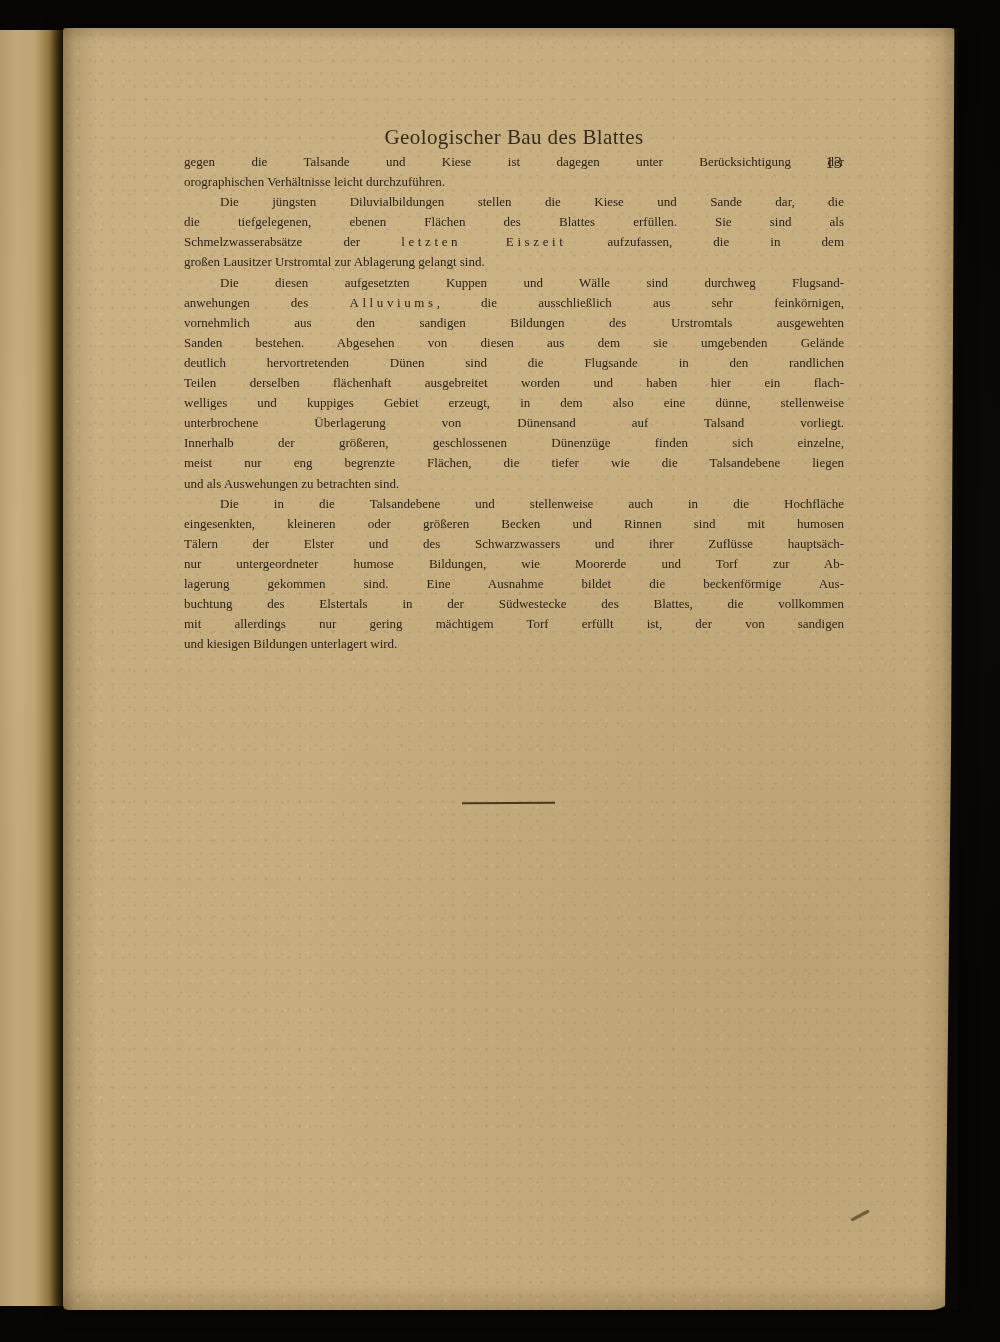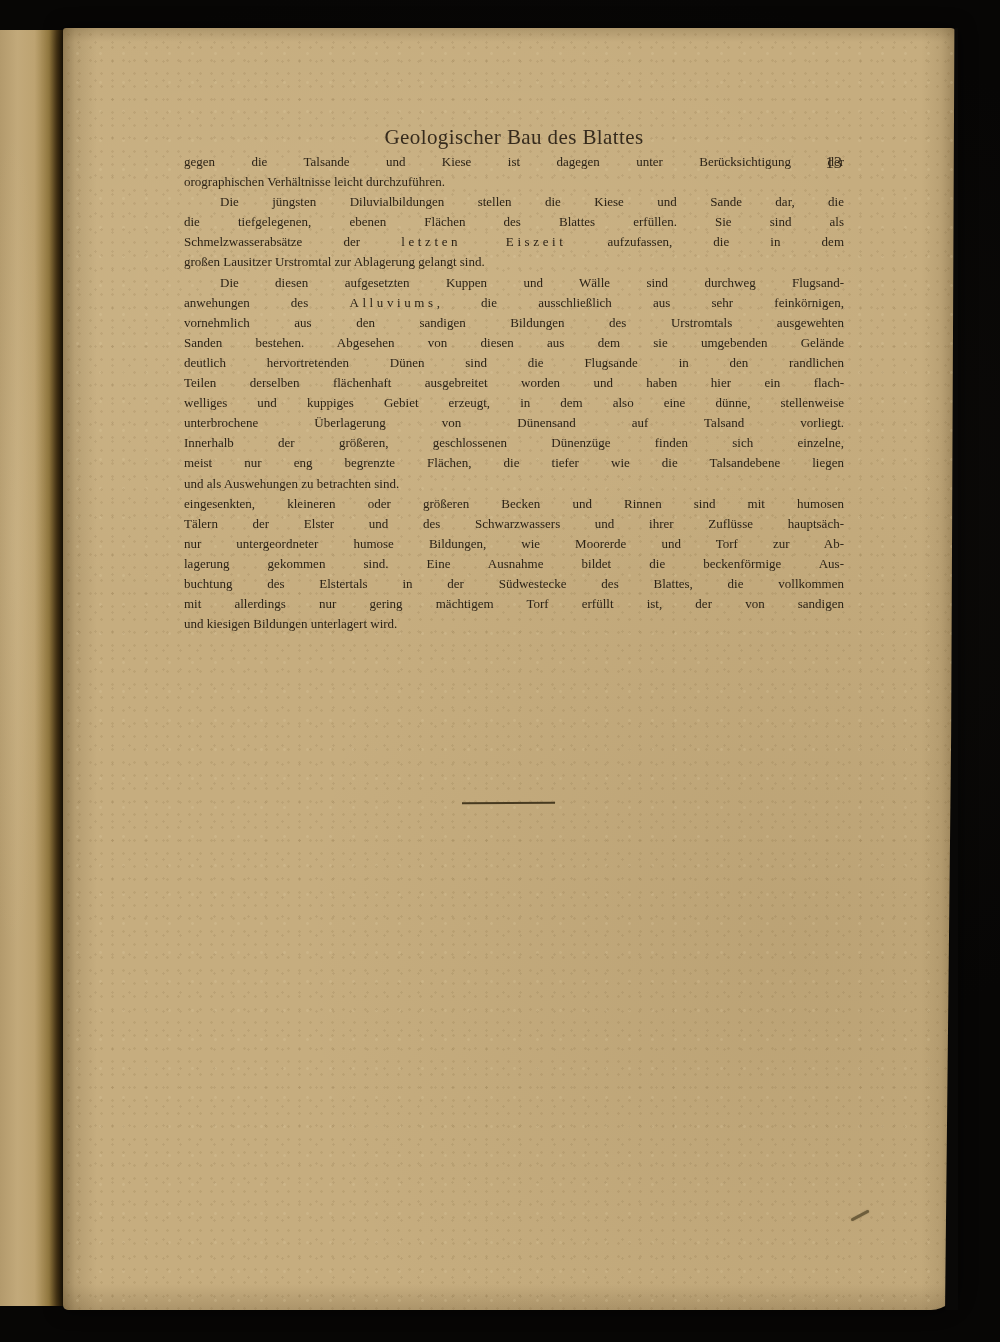--- a/index.html
+++ b/index.html
@@ -151,20 +151,21 @@
       <div class="text-line justified"><span>anwehungen des </span><span class="sperr">Alluviums</span><span>, die ausschließlich aus sehr feinkörnigen,</span></div>
       <div class="text-line justified"><span>vornehmlich aus den sandigen Bildungen des Urstromtals ausgewehten</span></div>
       <div class="text-line justified"><span>Sanden bestehen. Abgesehen von diesen aus dem sie umgebenden Gelände</span></div>
       <div class="text-line justified"><span>deutlich hervortretenden Dünen sind die Flugsande in den randlichen</span></div>
       <div class="text-line justified"><span>Teilen derselben flächenhaft ausgebreitet worden und haben hier ein flach-</span></div>
       <div class="text-line justified"><span>welliges und kuppiges Gebiet erzeugt, in dem also eine dünne, stellenweise</span></div>
       <div class="text-line justified"><span>unterbrochene Überlagerung von Dünensand auf Talsand vorliegt.</span></div>
       <div class="text-line justified"><span>Innerhalb der größeren, geschlossenen Dünenzüge finden sich einzelne,</span></div>
       <div class="text-line justified"><span>meist nur eng begrenzte Flächen, die tiefer wie die Talsandebene liegen</span></div>
       <div class="text-line para-end"><span>und als Auswehungen zu betrachten sind.</span></div>
+      <div class="text-line justified indent"><span>Die in die Talsandebene und stellenweise auch in die Hochfläche</span></div>
       <div class="text-line justified"><span>eingesenkten, kleineren oder größeren Becken und Rinnen sind mit humosen</span></div>
       <div class="text-line justified"><span>Tälern der Elster und des Schwarzwassers und ihrer Zuflüsse hauptsäch-</span></div>
       <div class="text-line justified"><span>nur untergeordneter humose Bildungen, wie Moorerde und Torf zur Ab-</span></div>
       <div class="text-line justified"><span>lagerung gekommen sind. Eine Ausnahme bildet die beckenförmige Aus-</span></div>
       <div class="text-line justified"><span>buchtung des Elstertals in der Südwestecke des Blattes, die vollkommen</span></div>
       <div class="text-line justified"><span>mit allerdings nur gering mächtigem Torf erfüllt ist, der von sandigen</span></div>
       <div class="text-line para-end"><span>und kiesigen Bildungen unterlagert wird.</span></div>
     </div>
 
   <div class="section-divider"></div>

